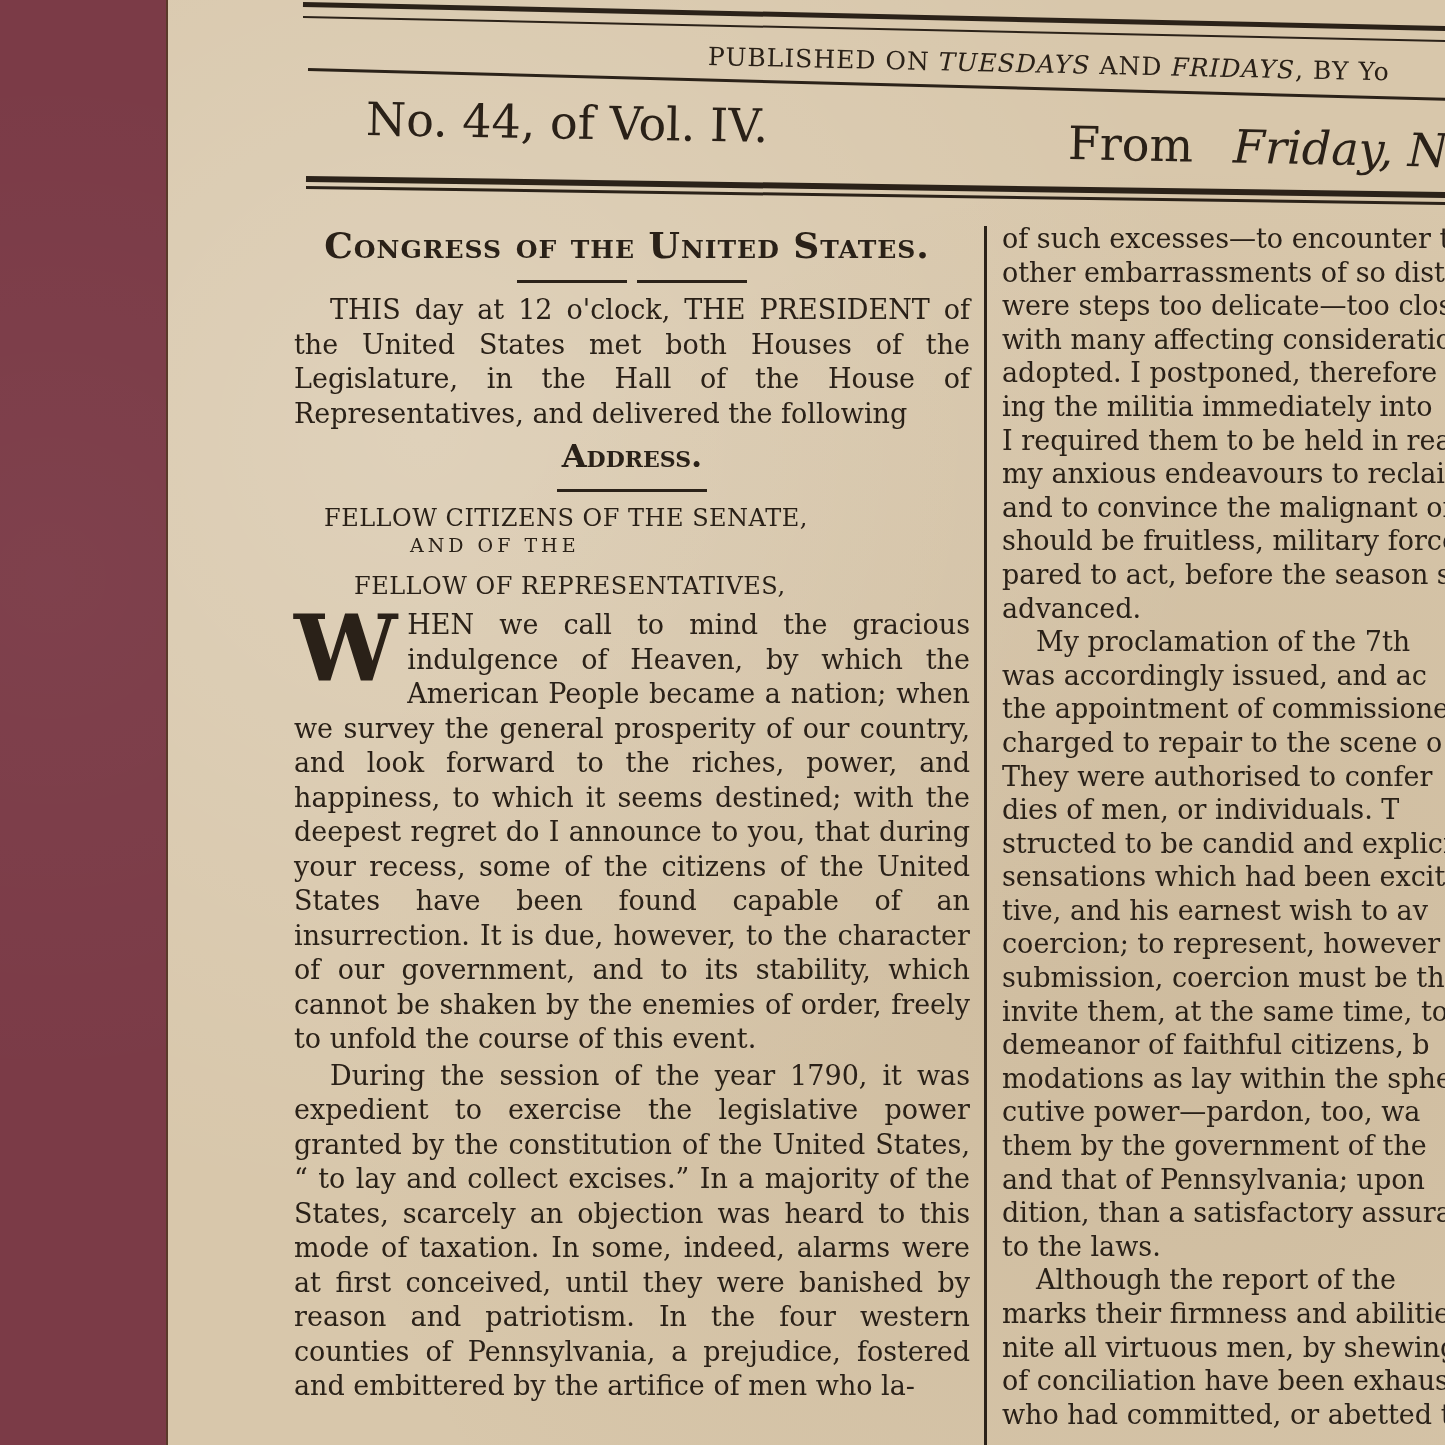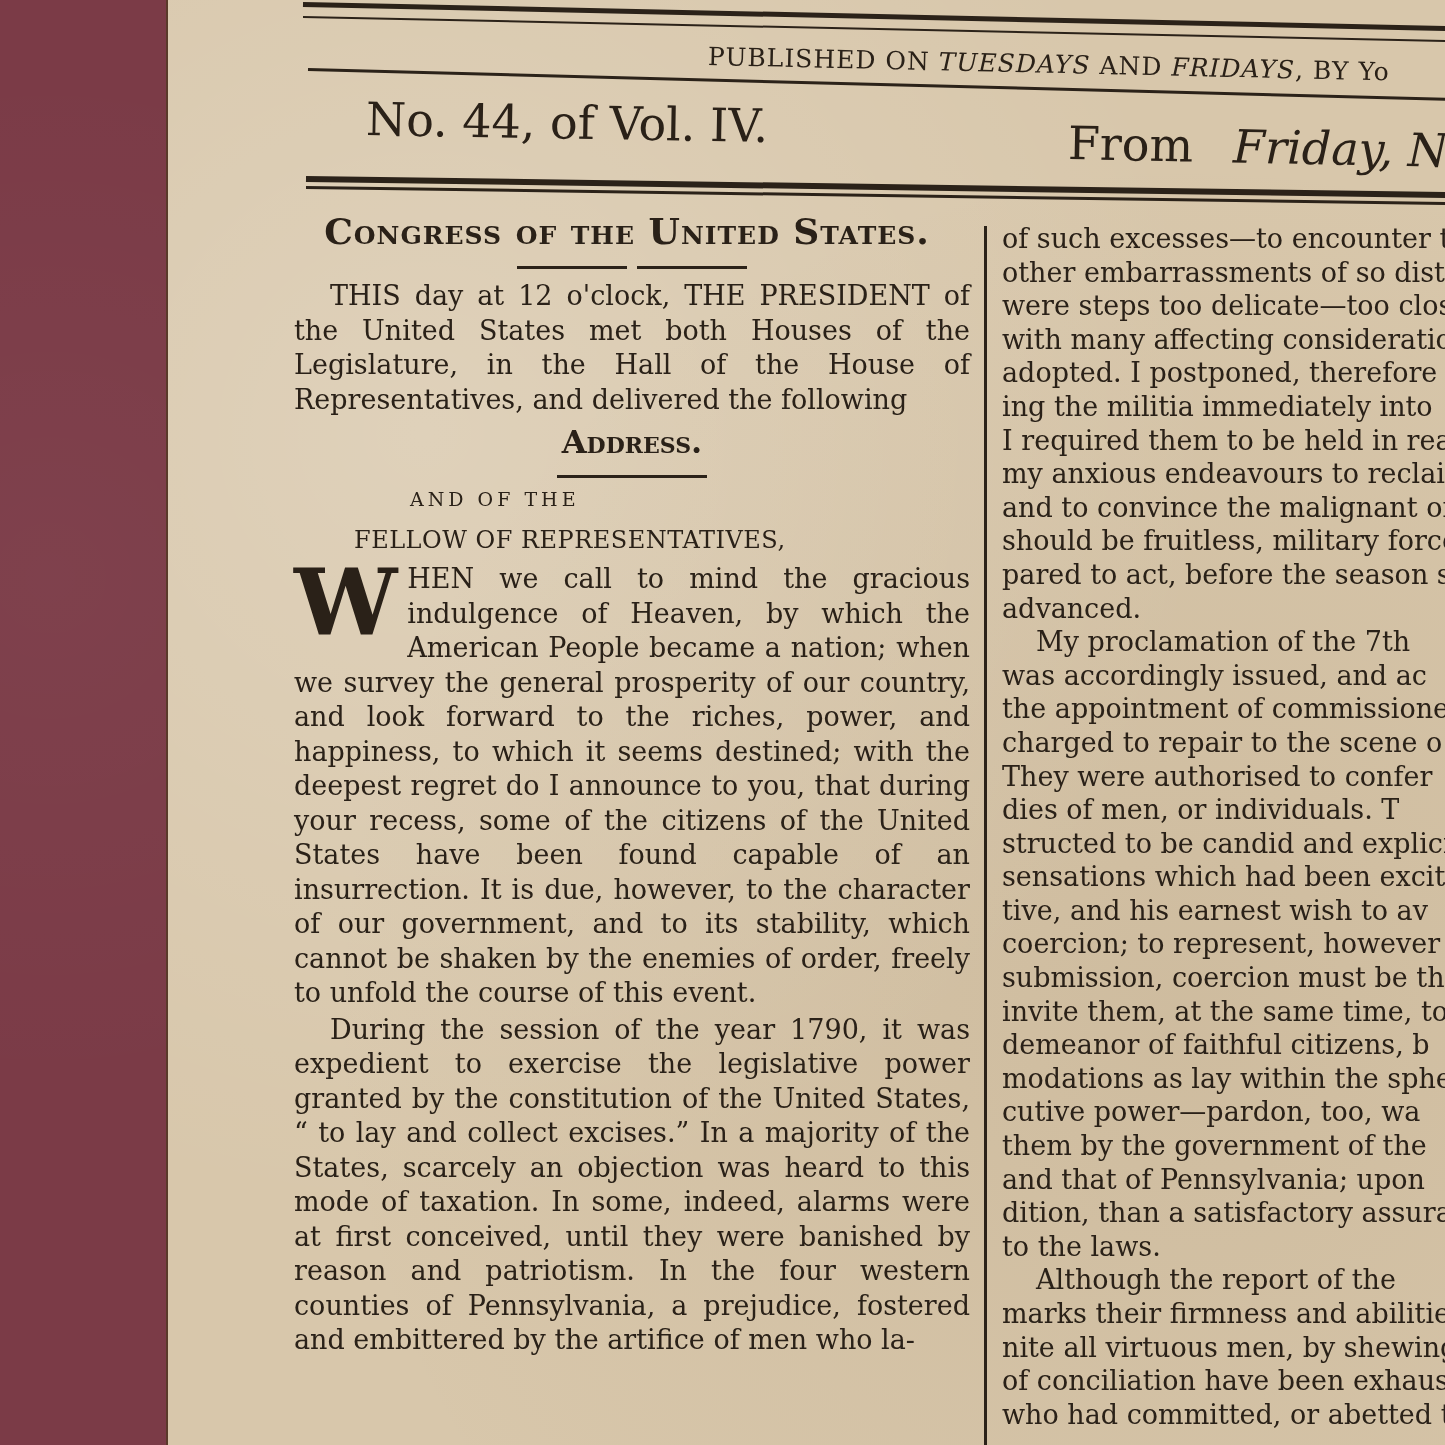--- a/index.html
+++ b/index.html
@@ -30,21 +30,21 @@
     transform:rotate(1.3deg); transform-origin:left;
   }
   .published i { font-style:italic; }
   .rule-mid { position:absolute; left:140px; top:68px; width:1160px; height:3px; background:#2b2219; transform:rotate(1.5deg); transform-origin:left; }
   .issue { position:absolute; left:198px; top:92px; font-size:46px; white-space:nowrap; transform:rotate(1deg); transform-origin:left; }
   .date { position:absolute; left:900px; top:116px; font-size:46px; white-space:nowrap; transform:rotate(1.2deg); transform-origin:left; }
   .date i { font-style:italic; margin-left:40px; }
   .rule-head1 { position:absolute; left:138px; top:176px; width:1160px; height:6px; background:#2b2219; transform:rotate(0.8deg); transform-origin:left; }
   .rule-head2 { position:absolute; left:138px; top:186px; width:1160px; height:3px; background:#2b2219; transform:rotate(0.8deg); transform-origin:left; }
 
-  .col-left { position:absolute; left:126px; top:210px; width:676px; }
+  .col-left { position:absolute; left:126px; top:224px; width:676px; }
   .col-right { position:absolute; left:834px; top:222px; width:460px; }
   .col-divider { position:absolute; left:816px; top:226px; width:3px; height:1219px; background:#2b2219; }
 
   .blackletter {
     font-family:"DejaVu Serif", serif; font-weight:bold; font-size:36px; text-align:center;
     letter-spacing:1px; font-variant:small-caps; margin-left:-10px;
   }
   .short-rule { width:150px; height:3px; background:#2b2219; margin:14px auto 10px auto; }
   .short-rule.pair { width:230px; background:linear-gradient(90deg,#2b2219 0 48%,transparent 48% 52%,#2b2219 52% 100%); }
   .subhead { text-align:center; font-size:20px; letter-spacing:3px; font-weight:bold; }
@@ -80,20 +80,21 @@
 
   <div class="rule-head1"></div>
   <div class="rule-head2"></div>
 
   <div class="col-left">
     <div class="blackletter">Congress of the United States.</div>
     <div class="short-rule pair"></div>
     <p class="para indent" style="">THIS day at 12 o'clock, THE PRESIDENT of the United States met both Houses of the Legislature, in the Hall of the House of Representatives, and delivered the following</p>
     <div class="address-title">Address.</div>
     <div class="short-rule"></div>
+    <div class="salutation1">FELLOW CITIZENS OF THE SENATE,</div>
     <div class="salutation2">AND OF THE</div>
     <div class="salutation3">FELLOW OF REPRESENTATIVES,</div>
     <p class="para">
       <span class="dropcap">W</span><span>HEN we call to mind the gracious indulgence of Heaven, by which the American People became a nation; when we survey the general prosperity of our country, and look forward to the riches, power, and happiness, to which it seems destined; with the deepest regret do I announce to you, that during your recess, some of the citizens of the United States have been found capable of an insurrection. It is due, however, to the character of our government, and to its stability, which cannot be shaken by the enemies of order, freely to unfold the course of this event.</span>
     </p>
     <p class="para indent" style="margin-top:2px;">During the session of the year 1790, it was expedient to exercise the legislative power granted by the constitution of the United States, “ to lay and collect excises.” In a majority of the States, scarcely an objection was heard to this mode of taxation. In some, indeed, alarms were at first conceived, until they were banished by reason and patriotism. In the four western counties of Pennsylvania, a prejudice, fostered and embittered by the artifice of men who la-</p>
   </div>
 
   <div class="col-divider"></div>
 

